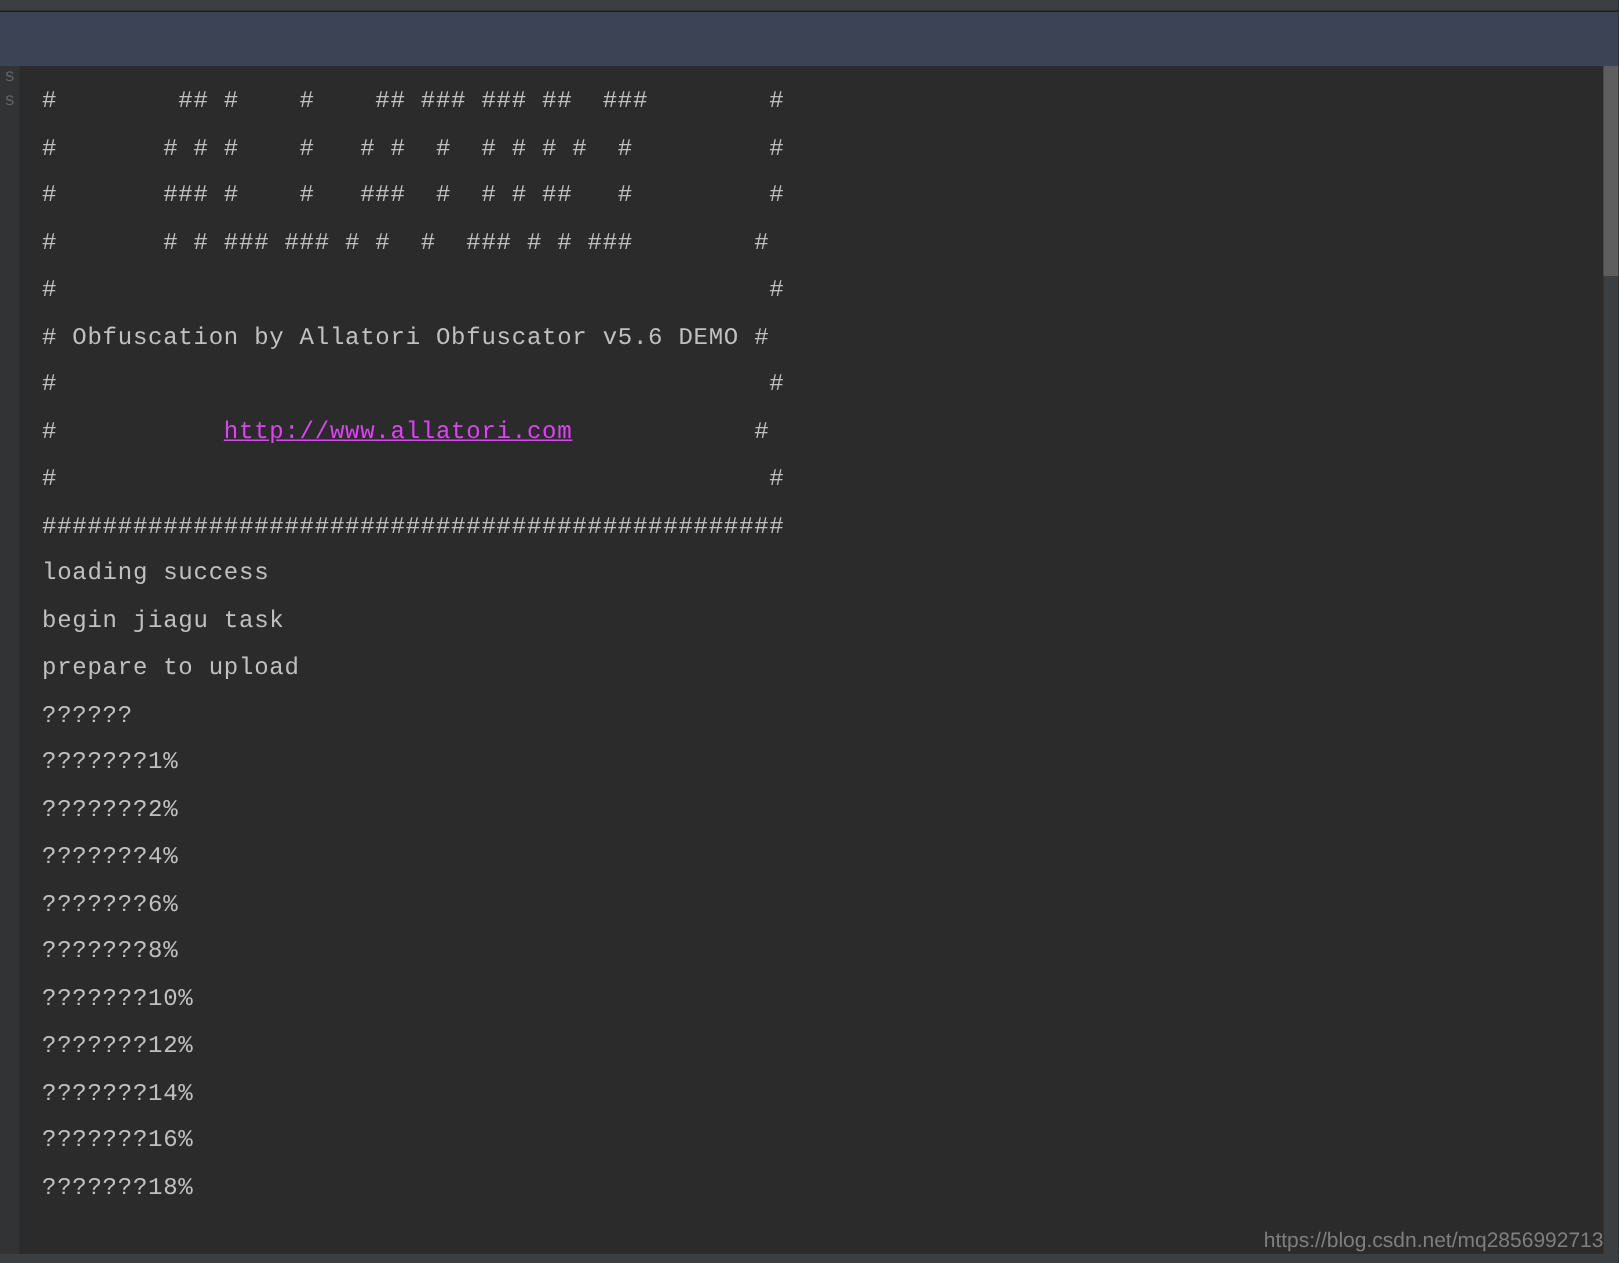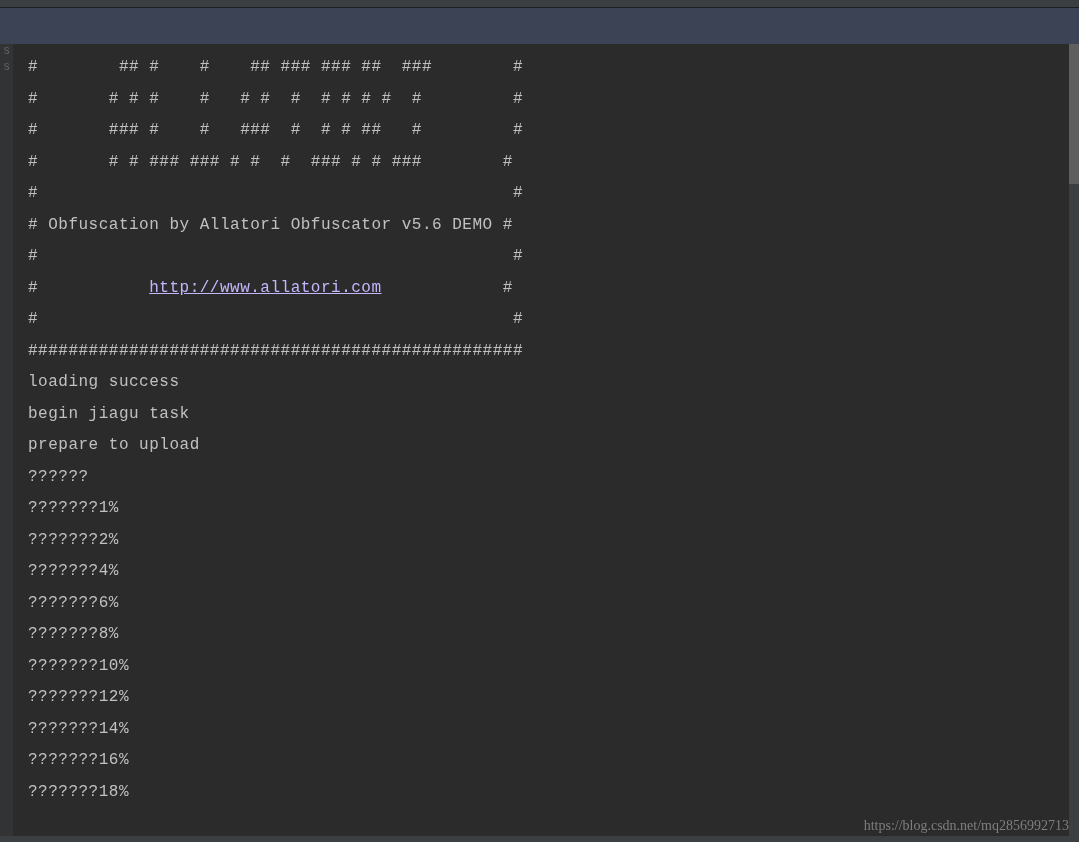--- a/index.html
+++ b/index.html
@@ -42,42 +42,42 @@
     }
     .console {
       flex: 1;
       padding: 8px 0 0 14px;
       line-height: 31.5px;
       white-space: pre;
       color: #c0c0c0;
       letter-spacing: 0.5px;
     }
     .console a {
-      color: #c4b5fd;
+      color: #d946ef;
       text-decoration: underline;
     }
     .scrollbar {
       width: 10px;
       background: #3c3f41;
       position: relative;
     }
     .scroll-thumb {
       position: absolute;
       top: 0;
       left: 0;
       right: 0;
       height: 140px;
       background: #5e5e5e;
     }
     .watermark {
       position: absolute;
       right: 10px;
       bottom: 8px;
       color: #7f7f7f;
-      font-family: Liberation Serif, serif;
+      font-family: Liberation Sans, sans-serif;
       font-size: 14px;
     }
     .bottom-bar {
       position: absolute;
       left: 0;
       right: 0;
       bottom: 0;
       height: 6px;
       background: #3c3f41;
     }

